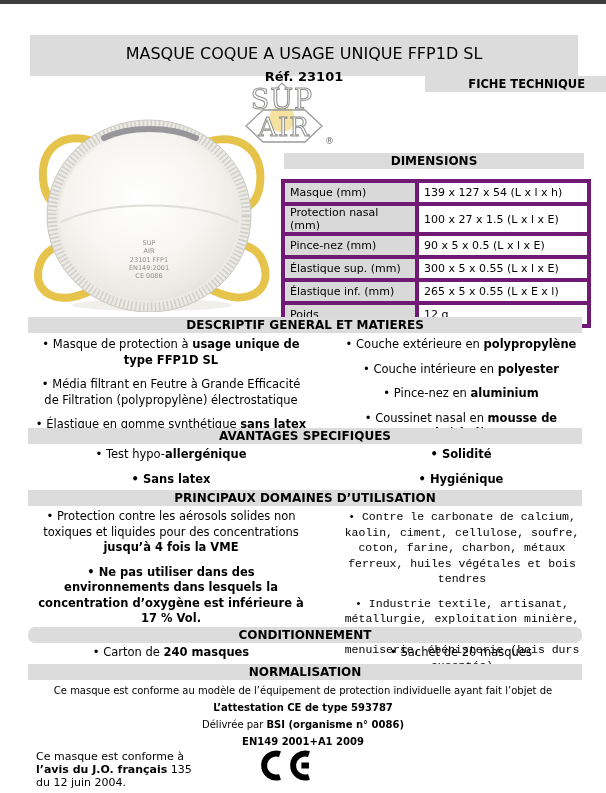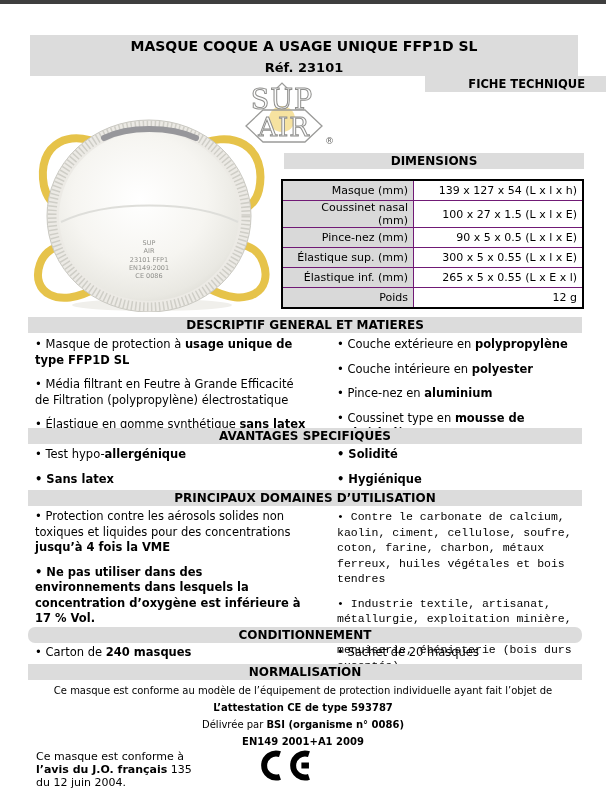--- a/index.html
+++ b/index.html
@@ -4,37 +4,37 @@
 <style>
   html,body{margin:0;padding:0;}
   body{
     width:606px;height:793px;position:relative;overflow:hidden;
     background:#ffffff;color:#000;
     font-family:"DejaVu Sans","Liberation Sans",sans-serif;
   }
   .abs{position:absolute;}
   .topbar{left:0;top:0;width:606px;height:4px;background:var(--top-bar,#3e3e3e);}
   .title-box{left:30px;top:35px;width:548px;height:41px;background:var(--header-bg,#dcdcdc);text-align:center;}
-  .title-main{font-weight:bold;font-size:14px;margin:3px 0 0;}
+  .title-main{font-weight:normal;font-size:16px;margin:9px 0 0;}
   .title-ref{font-weight:bold;font-size:13px;margin:6px 0 0;}
   .fiche{left:425px;top:76px;width:181px;height:16px;background:var(--header-bg,#dcdcdc);
     font-weight:bold;font-size:11.5px;text-align:right;line-height:16px;padding-right:21px;box-sizing:border-box;}
   .sec-h{background:var(--header-bg,#dcdcdc);font-weight:bold;font-size:12px;text-align:center;height:16px;line-height:16px;}
   #h-dim{left:284px;top:153px;width:300px;}
   #h-desc{left:28px;top:317px;width:554px;}
   #h-avant{left:28px;top:428px;width:554px;}
   #h-dom{left:28px;top:490px;width:554px;}
   #h-cond{left:28px;top:627px;width:554px;border-radius:7px;}
   #h-norm{left:28px;top:664px;width:554px;}
   table.dim{left:281px;top:179px;border-collapse:collapse;border:2px solid #000;font-size:11px;}
-  table.dim td{border:1px solid #701a75;height:19px;text-align:right;padding:0 5px;}
+  table.dim td{border:4px solid #701a75;height:19px;text-align:left;padding:0 5px;}
   td.lbl{background:var(--table-label-bg,#d9d9d9);width:120px;}
   td.val{width:158px;background:#fff;}
   .col{font-size:11.5px;line-height:15.5px;}
-  .col p{margin:0 1px 9px;}
+  .col p{margin:0 1px 9px;text-align:center;}
   p.bullet::before{content:"• ";}
   p.bb{font-weight:bold;}
   #desc-l{left:34px;top:337px;width:274px;}
   #desc-r{left:336px;top:337px;width:250px;}
   #avant-l{left:34px;top:447px;width:274px;}
   #avant-r{left:336px;top:447px;width:250px;}
   #dom-l{left:34px;top:509px;width:274px;}
   #dom-r{left:336px;top:509px;width:252px;font-family:Liberation Mono, monospace;}
   #cond-l{left:34px;top:645px;width:274px;}
   #cond-r{left:336px;top:645px;width:250px;}
@@ -99,21 +99,21 @@
 
 <div id="h-dim" class="abs sec-h">DIMENSIONS</div>
 
 <table class="abs dim">
   <tbody>
       <tr>
     <td class="lbl">Masque (mm)</td>
     <td class="val">139 x 127 x 54 (L x l x h)</td>
   </tr>
   <tr>
-    <td class="lbl">Coussinet nasal (mm)</td>
+    <td class="lbl">Protection nasal (mm)</td>
     <td class="val">100 x 27 x 1.5 (L x l x E)</td>
   </tr>
   <tr>
     <td class="lbl">Pince-nez (mm)</td>
     <td class="val">90 x 5 x 0.5 (L x l x E)</td>
   </tr>
   <tr>
     <td class="lbl">Élastique sup. (mm)</td>
     <td class="val">300 x 5 x 0.55 (L x l x E)</td>
   </tr>
@@ -131,21 +131,21 @@
 <div id="h-desc" class="abs sec-h">DESCRIPTIF GENERAL ET MATIERES</div>
 <div id="desc-l" class="abs col">
   <p class="bullet"><span>Masque de protection à </span><b>usage unique de type FFP1D SL</b></p>
   <p class="bullet"><span>Média filtrant en Feutre à Grande Efficacité de Filtration (polypropylène) électrostatique</span></p>
   <p class="bullet"><span>Élastique en gomme synthétique </span><b>sans latex</b></p>
 </div>
 <div id="desc-r" class="abs col">
   <p class="bullet"><span>Couche extérieure en </span><b>polypropylène</b></p>
   <p class="bullet"><span>Couche intérieure en </span><b>polyester</b></p>
   <p class="bullet"><span>Pince-nez en </span><b>aluminium</b></p>
-  <p class="bullet"><span>Coussinet type en </span><b>mousse de polyéthylène</b></p>
+  <p class="bullet"><span>Coussinet nasal en </span><b>mousse de polyéthylène</b></p>
 </div>
 
 <div id="h-avant" class="abs sec-h">AVANTAGES SPECIFIQUES</div>
 <div id="avant-l" class="abs col">
   <p class="bullet"><span>Test hypo-</span><b>allergénique</b></p>
   <p class="bullet bb"><b>Sans latex</b></p>
 </div>
 <div id="avant-r" class="abs col">
   <p class="bullet bb"><b>Solidité</b></p>
   <p class="bullet bb"><b>Hygiénique</b></p>

